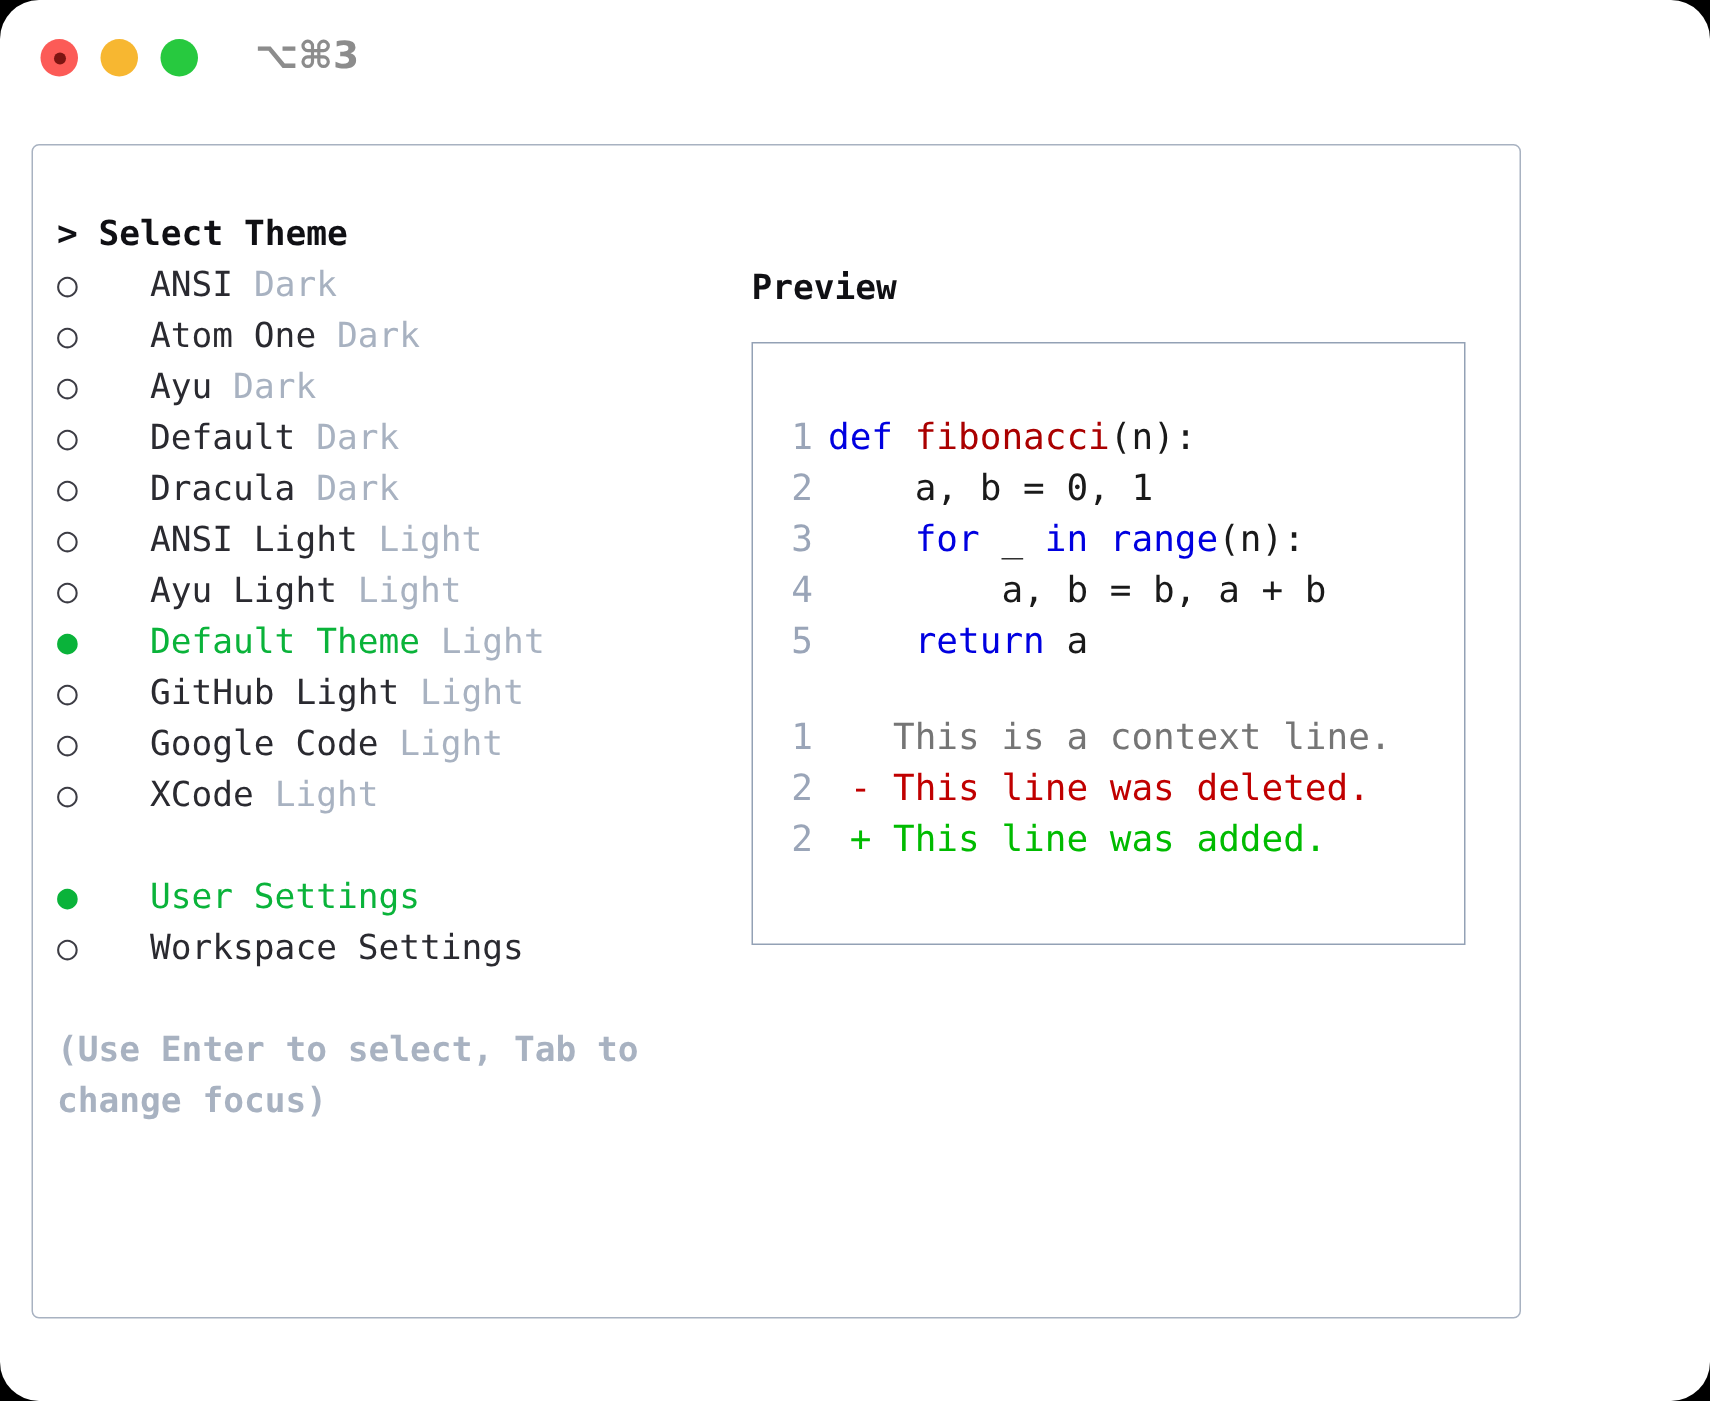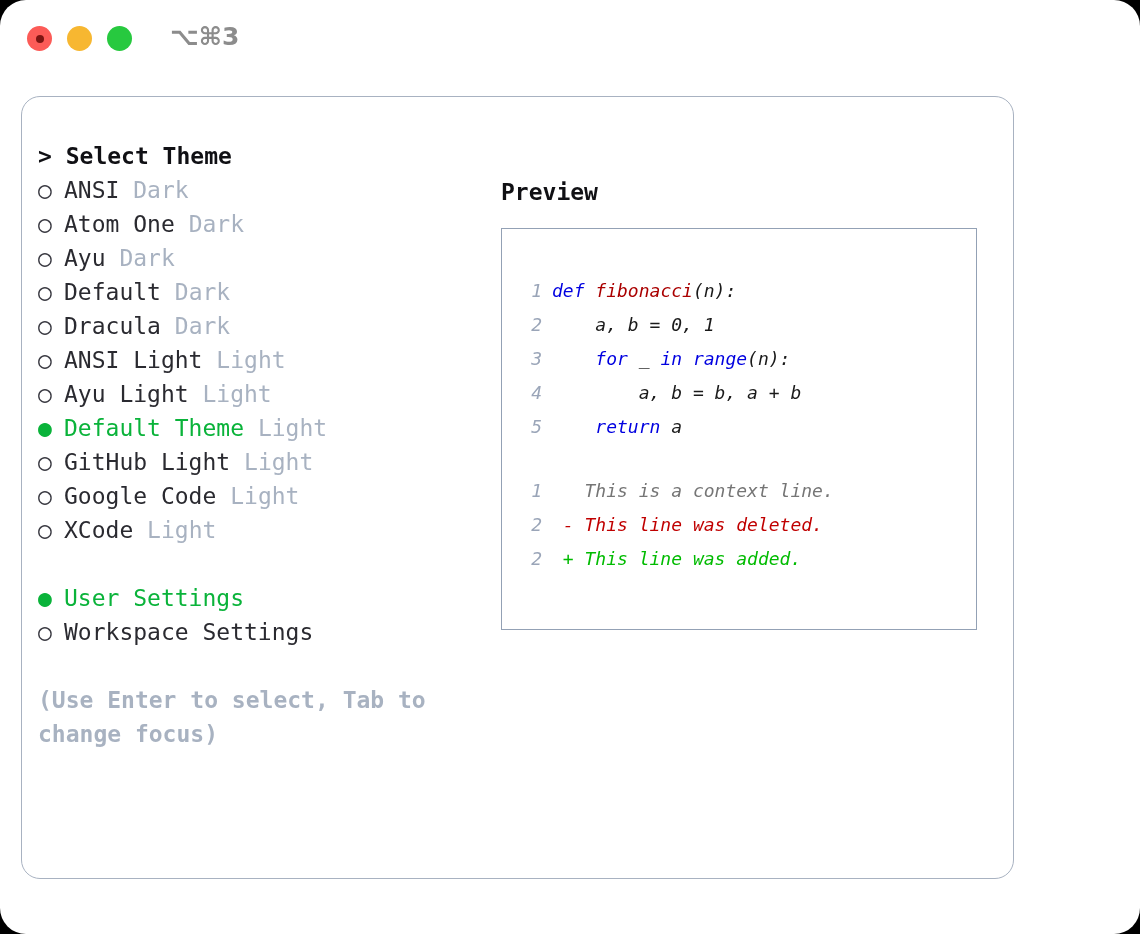--- a/index.html
+++ b/index.html
@@ -63,21 +63,21 @@
   }
 
   
   #panel {
     position: absolute;
     left: 21px;
     top: 96px;
     width: 993px;
     height: 783px;
     border: 1.6px solid #a8b2c1;
-    border-radius: 19px;
+    border-radius: 5px;
     box-sizing: border-box;
     background: #ffffff;
   }
 
   
   #left-col {
     position: absolute;
     left: 16px;
     top: 42px;
     width: 440px;
@@ -92,21 +92,21 @@
   .head-row {
     font-weight: bold;
     color: #101014;
   }
   .marker {
     display: inline-block;
     width: 26px;
     color: #3c3c44;
   }
   .marker.sel { color: #0ab33a; }
-  .theme-name { color: #2a2a30; }
+  .theme-name { color: #2a2a30; margin-left: 36px; }
   .row.selected .theme-name { color: #0ab33a; }
   .theme-kind {
     color: #a8b2c1;
   }
   .spacer { height: 34px; }
   .section-head {
     padding-left: 26px;
     font-size: 23px;
     color: #2a2a30;
     height: 34px;
@@ -149,23 +149,22 @@
   }
   #code-area {
     position: absolute;
     left: 18px;
     top: 45px;
     right: 6px;
   }
   .cline {
     height: 34px;
     line-height: 34px;
-    font-size: 18px;
-    white-space: pre;
-    font-style: italic;
+    font-size: 24px;
+    white-space: pre;
   }
   .ln {
     display: inline-block;
     width: 22px;
     text-align: right;
     color: #9aa5b8;
     margin-right: 10px;
   }
   .kw   { color: #0000e0; }
   .fn   { color: #aa0000; }

